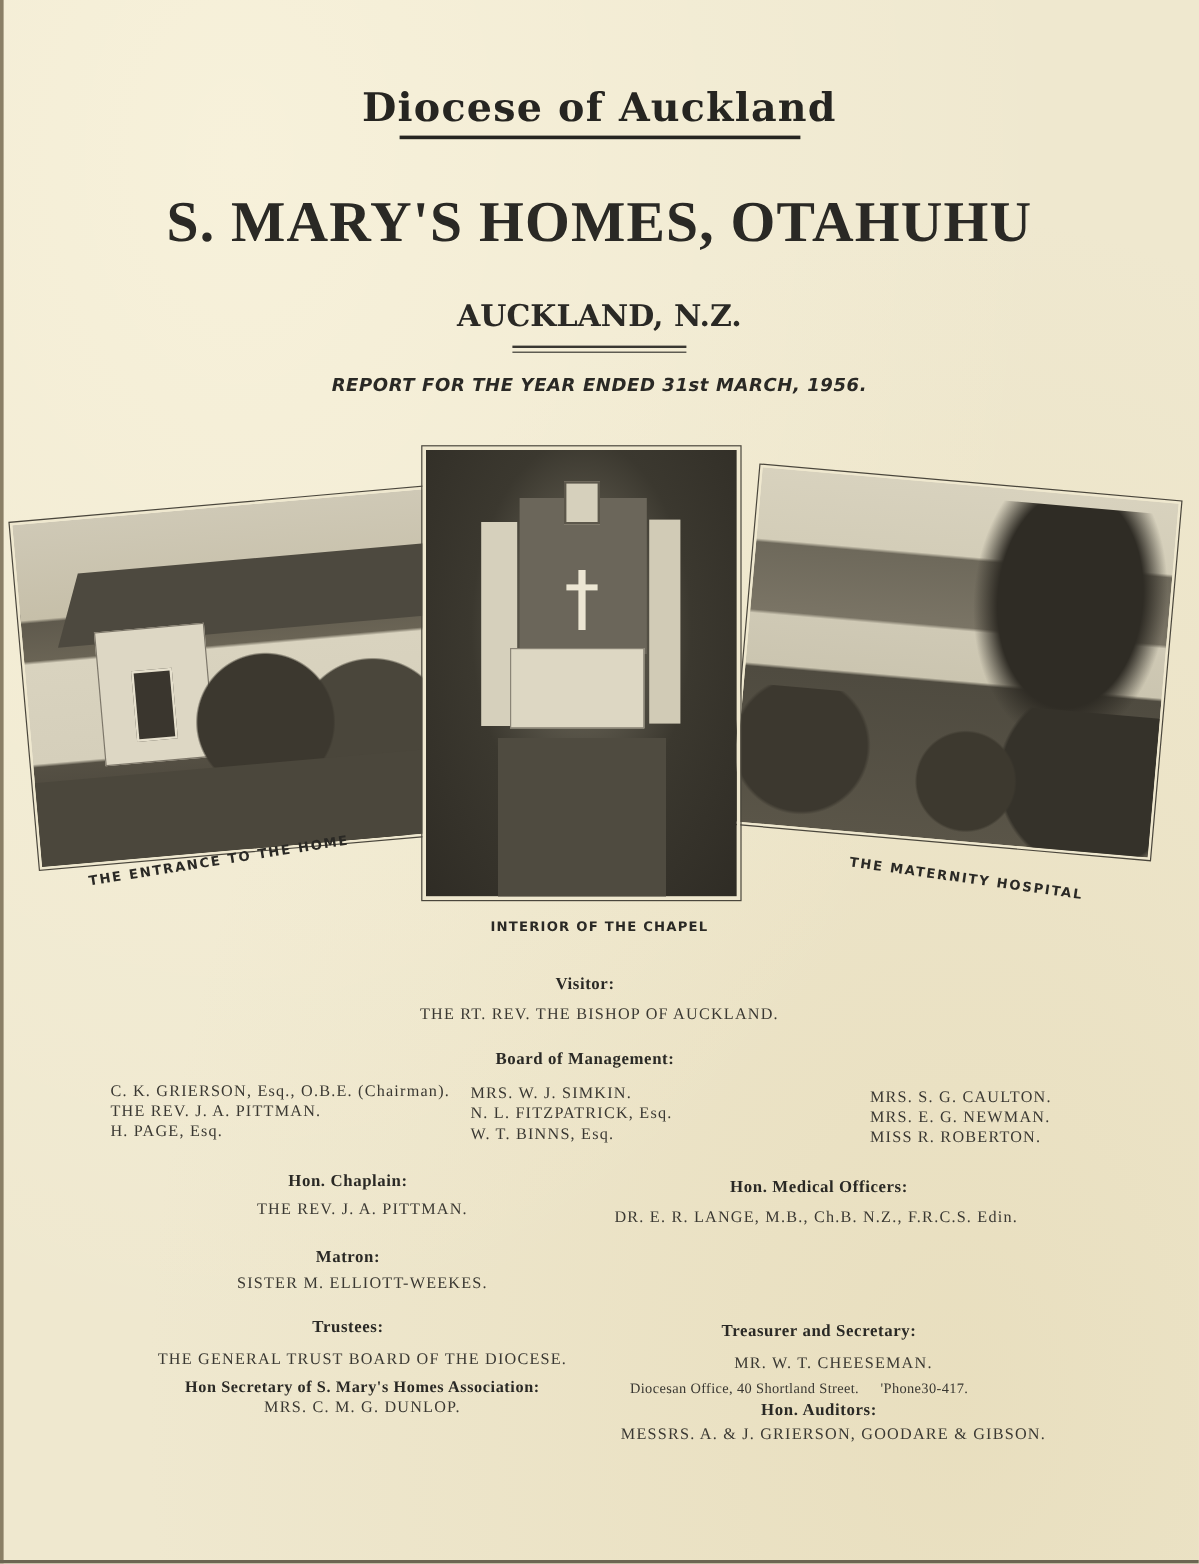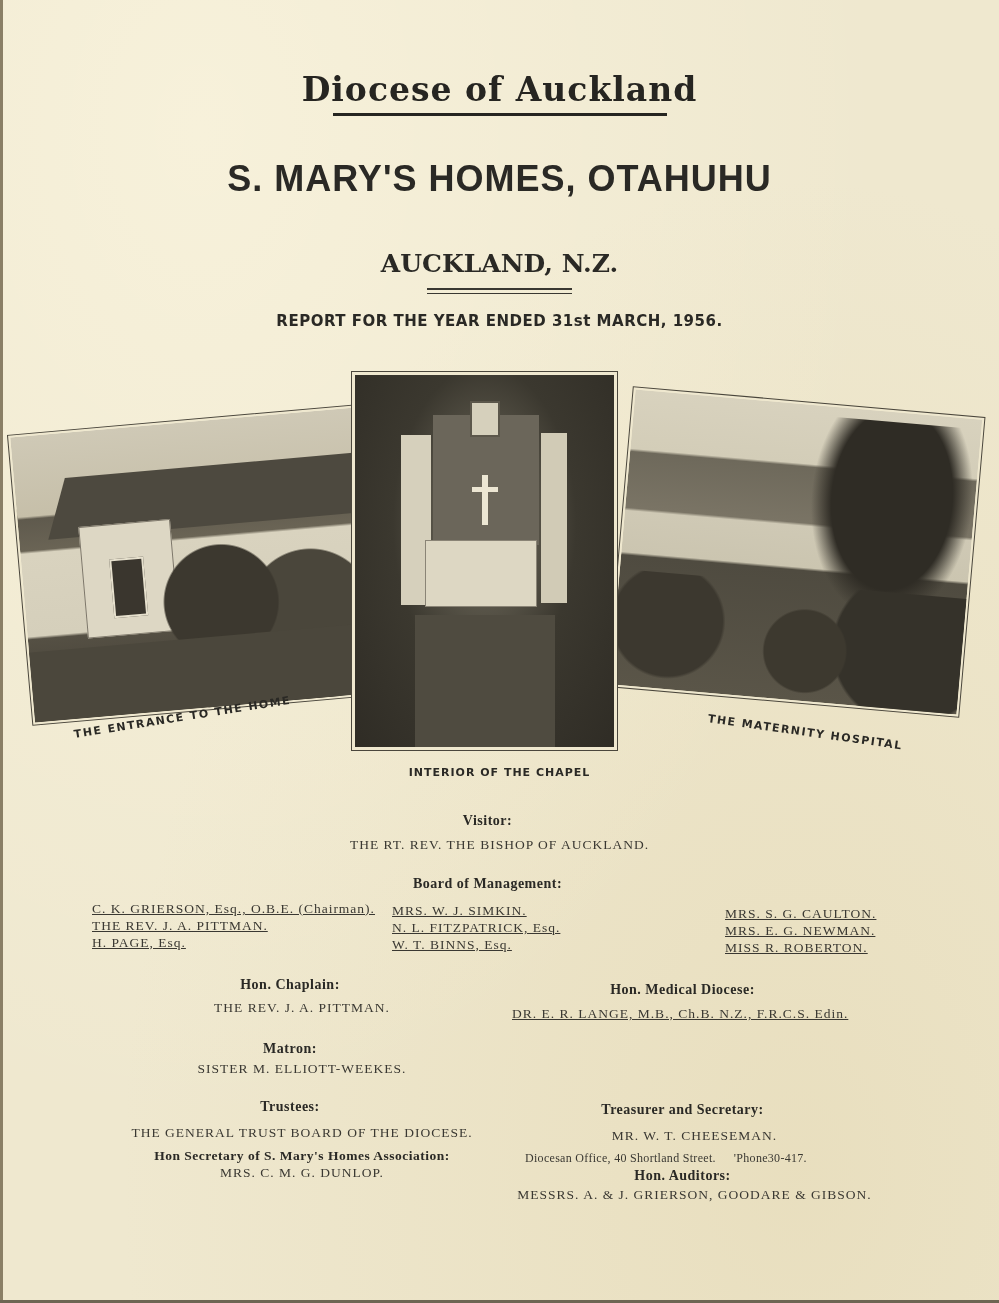--- a/index.html
+++ b/index.html
@@ -20,35 +20,35 @@
 
   .diocese {
     top: 70px;
     font-family: "DejaVu Serif", serif; font-weight: bold; font-size: 33px;
     letter-spacing: 1px; color:#262521;
   }
   .diocese-rule { position:absolute; left:333px; top:113px; width:334px; height:3px; background:#262521; }
 
   .main-title {
     top: 158px;
-    font-family: Liberation Sans, sans-serif; font-weight: bold; font-size: 36px;
+    font-family: Liberation Serif, serif; font-weight: bold; font-size: 48px;
     letter-spacing: 1px; color:#2a2925;
   }
   .sub-title {
     top: 228px;
     font-family: "DejaVu Serif", serif; font-weight: bold; font-size: 25px;
     color:#2a2925;
     margin-top:21px;
   }
   .double-rule { position:absolute; left:427px; top:288px; width:145px; height:6px;
     border-top: 2px solid #3a3832; border-bottom: 1px solid #3a3832; box-sizing:border-box; }
   .report {
     top: 312px;
     font-family: "DejaVu Sans", sans-serif; font-weight: bold; font-size: 15px;
-    letter-spacing: 0.5px; color:#2a2925;
+    letter-spacing: 0.5px; color:#2a2925;font-style:italic;
   }
 
   
   .photo {
     position:absolute; box-sizing:border-box;
     border: 2px solid #efe8cf; outline: 1px solid #4a463c;
     overflow:hidden;
   }
   .photo .img { position:absolute; inset:0; }
   .photo-left {
@@ -120,21 +120,21 @@
     position:absolute; font-family:"Liberation Serif", serif; font-weight:bold; font-size:14px;
     color:#2a2925; text-align:center; letter-spacing:0.5px;
   }
   .line {
     position:absolute; font-family:"Liberation Serif", serif; font-size:13.5px;
     color:#3a3832; letter-spacing:1px; white-space:nowrap;
   }
   .line.c { text-align:center;margin-left:12px; }
   .small { font-size: 12px; letter-spacing:0.3px; }
   .boldline { font-weight:bold; font-size:13.5px; color:#2a2925; letter-spacing:0.5px; }
-  .stack .line { position: static; display:block; line-height: 17px; text-decoration: underline; }
+  .stack .line { position: static; display:block; line-height: 17px; }
 </style>
 </head>
 <body>
 
 <div class="edge-left"></div>
 <div class="edge-bottom"></div>
 
 <div class="abs center diocese">Diocese of Auckland</div>
 <div class="diocese-rule"></div>
 <div class="abs center main-title">S. MARY'S HOMES, OTAHUHU</div>
@@ -197,21 +197,21 @@
 <div class="line c" style="left:90px;width:400px;top:1000px;">THE REV. J. A. PITTMAN.</div>
 
 <div class="head" style="left:90px;width:400px;top:1041px;">Matron:</div>
 <div class="line c" style="left:90px;width:400px;top:1061px;">SISTER M. ELLIOTT-WEEKES.</div>
 
 <div class="head" style="left:90px;width:400px;top:1099px;">Trustees:</div>
 <div class="line c" style="left:90px;width:400px;top:1125px;">THE GENERAL TRUST BOARD OF THE DIOCESE.</div>
 <div class="line c boldline" style="left:90px;width:400px;top:1148px;">Hon Secretary of S. Mary's Homes Association:</div>
 <div class="line c" style="left:90px;width:400px;top:1165px;">MRS. C. M. G. DUNLOP.</div>
 
-<div class="head" style="left:490px;width:385px;top:982px;">Hon. Medical Diocese:</div>
+<div class="head" style="left:490px;width:385px;top:982px;">Hon. Medical Officers:</div>
 <div class="abs stack" style="left:512px;top:1004px;">
   <span class="line" style="line-height:20.5px">DR. E. R. LANGE, M.B., Ch.B. N.Z., F.R.C.S. Edin.</span>
 </div>
 
 <div class="head" style="left:490px;width:385px;top:1102px;">Treasurer and Secretary:</div>
 <div class="line c" style="left:490px;width:385px;top:1128px;">MR. W. T. CHEESEMAN.</div>
 <div class="abs" style="left:525px;top:1148px;white-space:nowrap;">
   <span class="line small" style="position:static">Diocesan Office, 40 Shortland Street.</span>
   <span class="line small" style="position:static;margin-left:14px">'Phone30-417.</span>
 </div>

